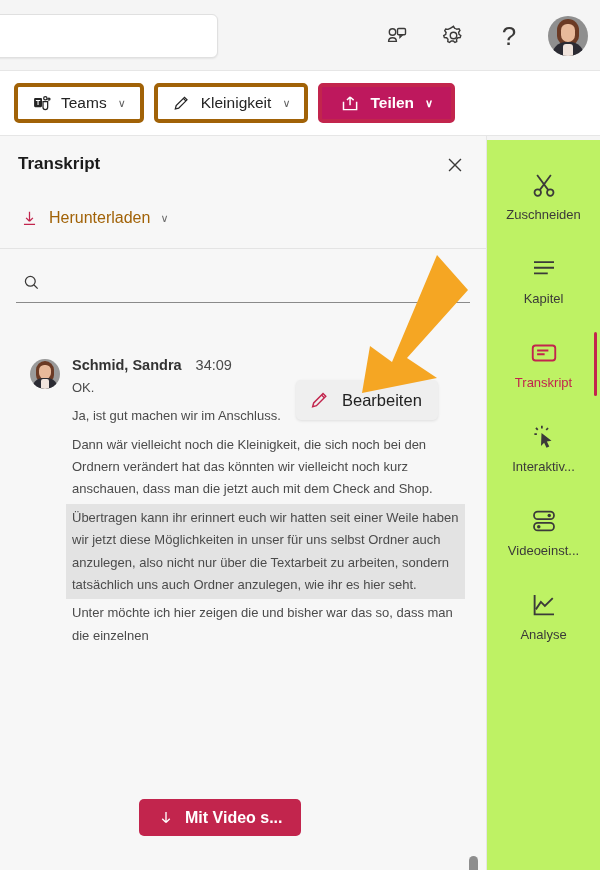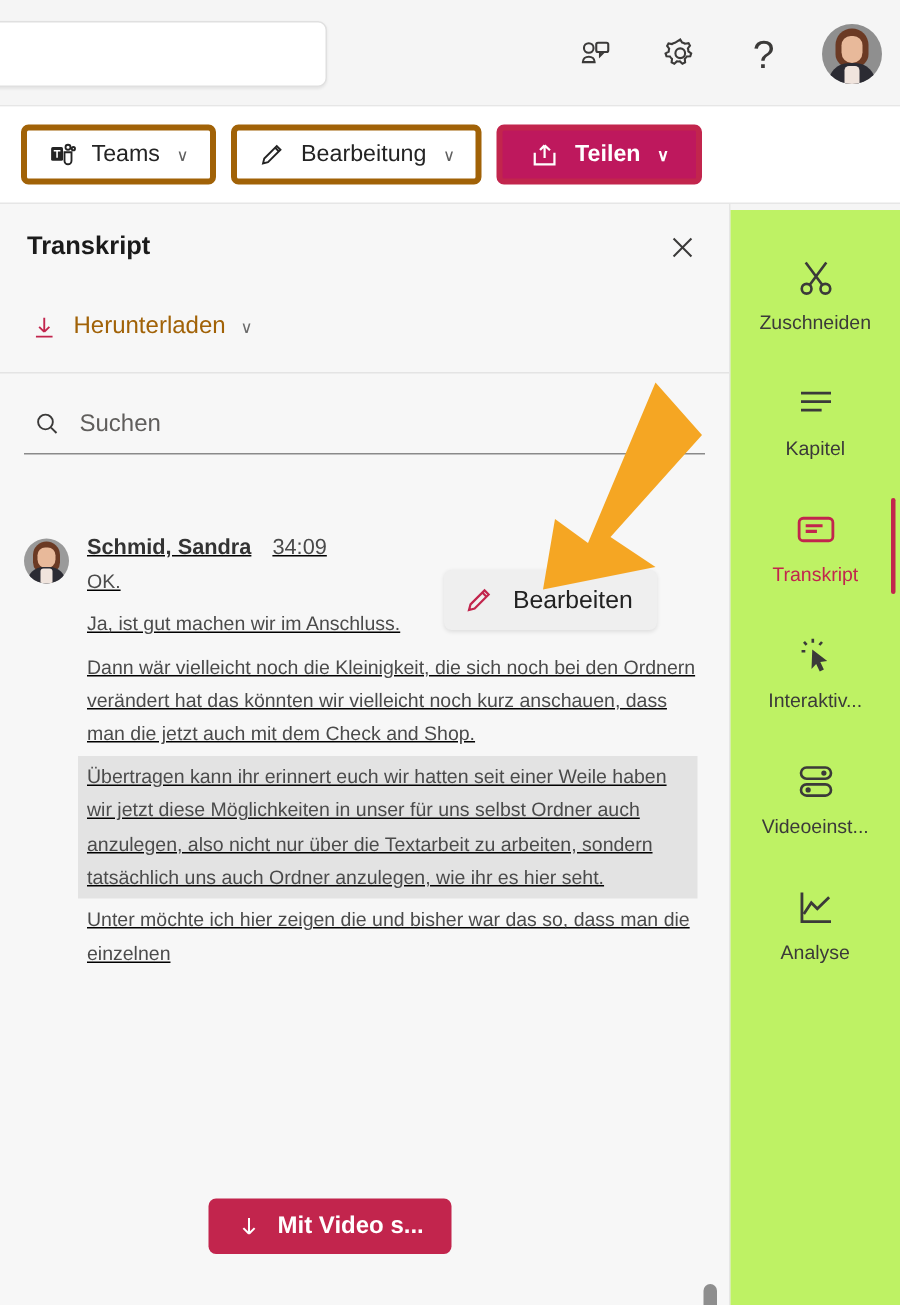--- a/index.html
+++ b/index.html
@@ -113,21 +113,21 @@
     flex: 1; border: 0; outline: 0; background: transparent;
     font-family: "Liberation Sans", sans-serif; font-size: 16px; color: #242424;
   }
   .search-box input::placeholder { color: #605e5c; }
 
   
   .tbody {
     position: absolute; left: 0; top: 207px; width: 487px; height: 527px;
     overflow: hidden; padding: 8px 0 0 0;
   }
-  .entry { display: flex; padding: 6px 22px 0 16px; text-decoration: underline; }
+  .entry { display: flex; padding: 6px 22px 0 30px; }
   .entry-avatar {
     width: 30px; height: 30px; border-radius: 50%; flex: none; margin-top: 2px;
     background: #9a9a9a; position: relative; overflow: hidden;
   }
   .entry-avatar .hair {
     position: absolute; left: 6px; top: 2px; width: 18px; height: 21px;
     background: #6b3a24; border-radius: 9px 9px 7px 7px;
   }
   .entry-avatar .face {
     position: absolute; left: 9px; top: 6px; width: 12px; height: 14px;
@@ -245,21 +245,21 @@
       </svg>
       <span>Teams</span>
       <span class="chev">∨</span>
     </div>
 
     <div class="cmd-btn">
       <svg width="20" height="20" viewBox="0 0 24 24" fill="none" stroke="#242424" stroke-width="1.5">
         <path d="M4 19.2l1-4 10-10 3 3-10 10z"></path>
         <path d="M13.6 6.4l3 3"></path>
       </svg>
-      <span>Bearbeitung</span>
+      <span>Kleinigkeit</span>
       <span class="chev">∨</span>
     </div>
 
     <div class="cmd-btn primary">
       <svg width="21" height="21" viewBox="0 0 24 24" fill="none" stroke="#ffffff" stroke-width="1.7">
         <path d="M4 10v9h15v-9"></path>
         <path d="M11.5 14V4.5M11.5 4.5L8 8M11.5 4.5L15.6 8.2"></path>
       </svg>
       <span>Teilen</span>
       <span class="chev">∨</span>
@@ -285,21 +285,20 @@
     </div>
 
     <div class="panel-sep"></div>
 
     <div class="search-wrap">
       <div class="search-box">
         <svg width="19" height="19" viewBox="0 0 24 24" fill="none" stroke="#3b3a39" stroke-width="1.6">
           <circle cx="10.5" cy="10.5" r="6.2"></circle>
           <path d="M15.2 15.2l4.6 4.6"></path>
         </svg>
-        <input type="text" value="" placeholder="Suchen" style="">
       </div>
     </div>
 
     <div class="tbody">
       <div class="entry">
         <div class="entry-avatar">
           <div class="hair"></div>
           <div class="face"></div>
           <div class="body"></div>
           <div class="collar"></div>

